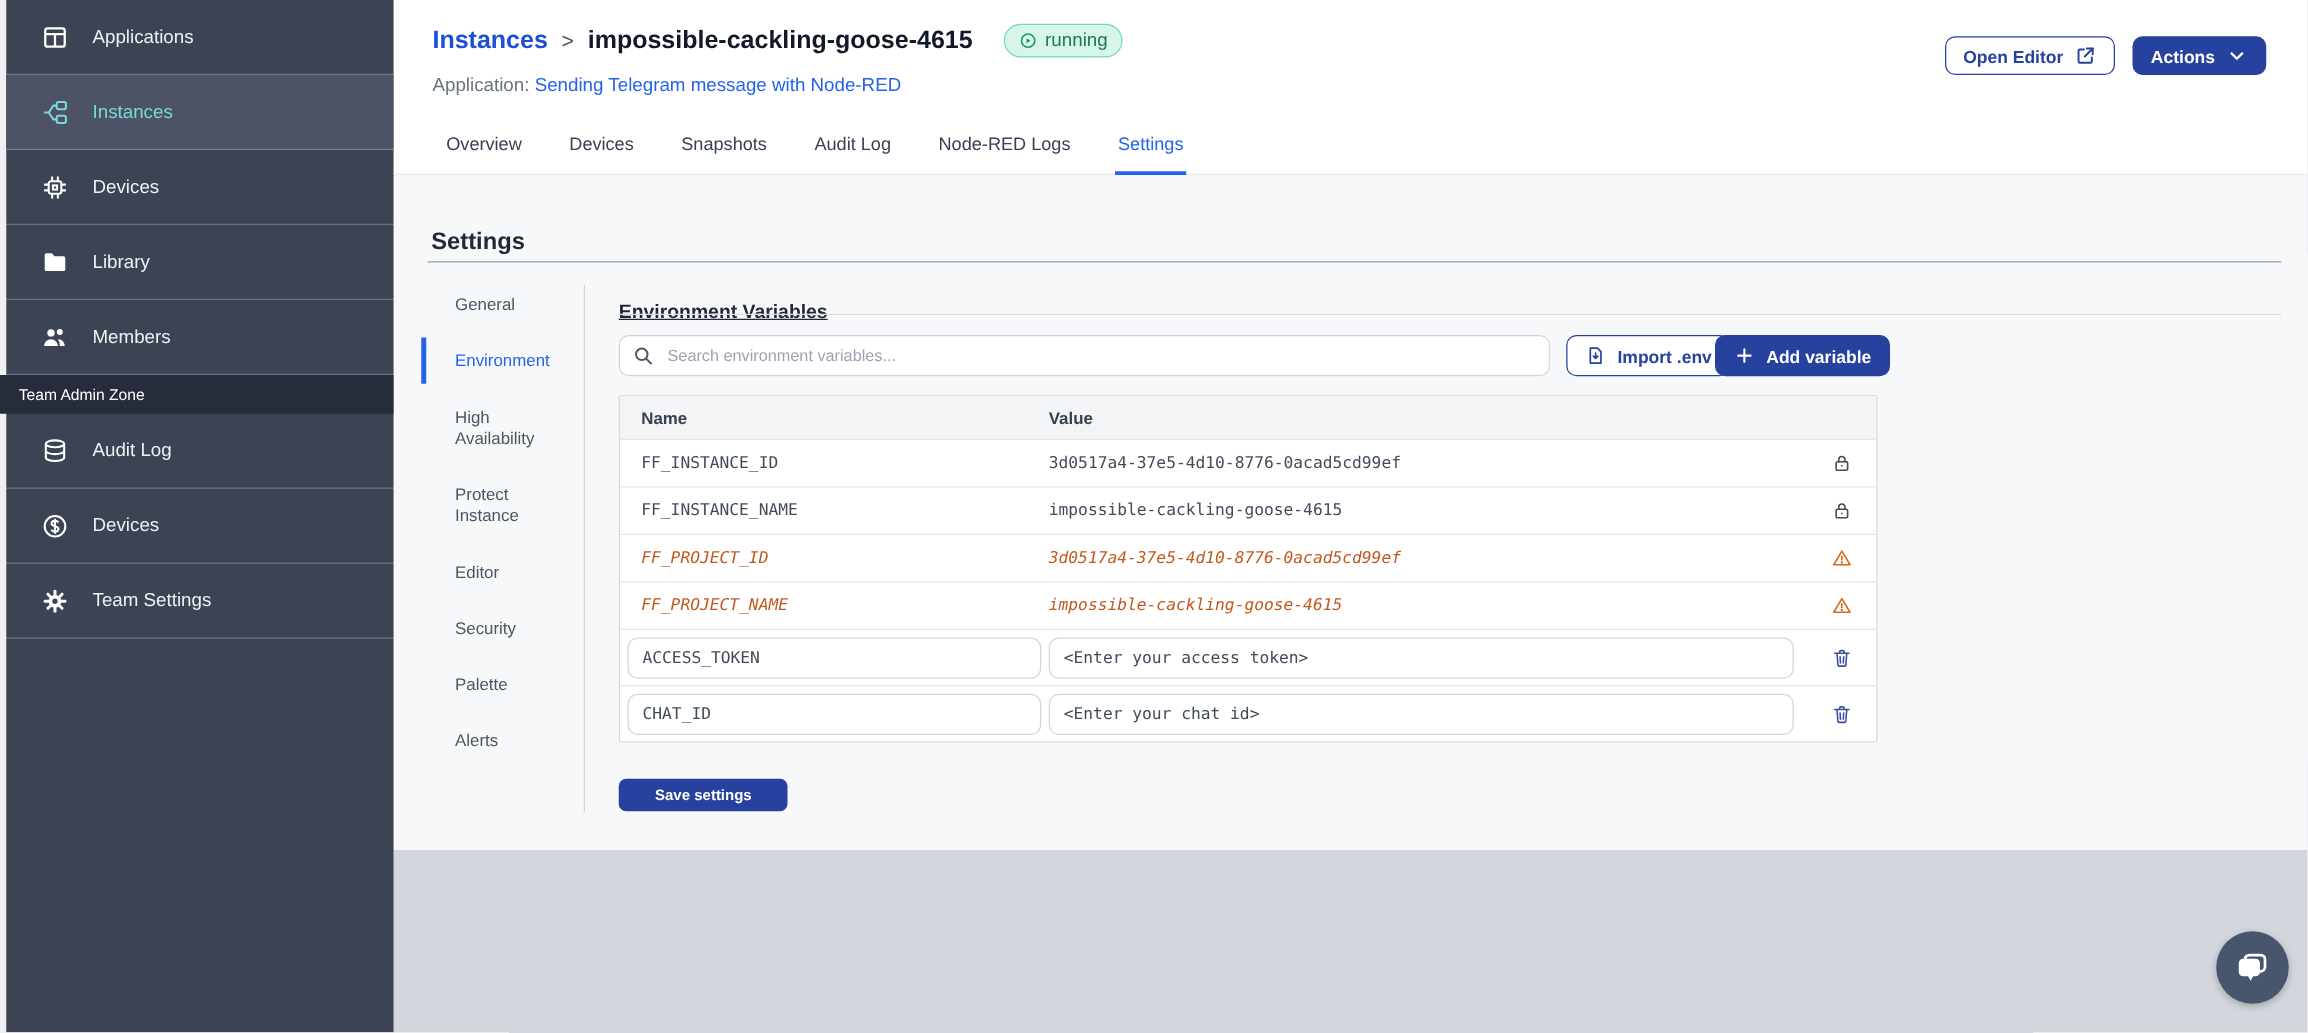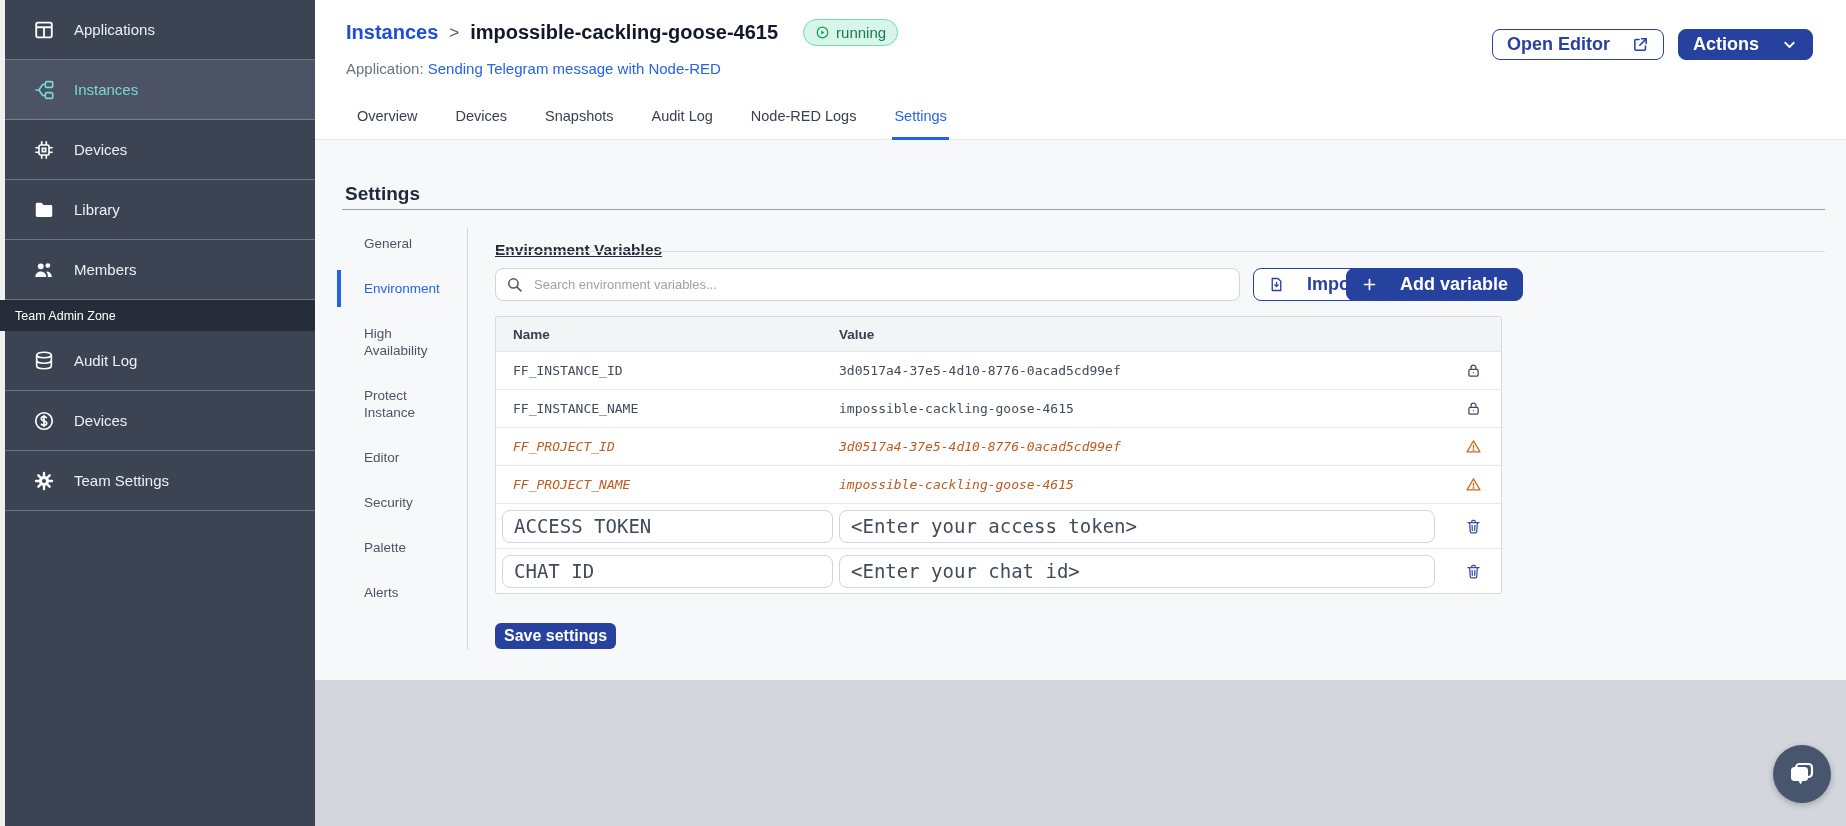--- a/index.html
+++ b/index.html
@@ -29,22 +29,22 @@
               font-size:20px;font-weight:bold;}
   .bc-parent{color:#1d4ed8;cursor:pointer;}
   .bc-sep{color:#4b5563;font-weight:400;font-size:17px;}
   .bc-current{color:#111827;}
   .status-badge{margin-left:14px;display:inline-flex;align-items:center;gap:6px;
                 background:#d7f6e9;border:1px solid #6fdcab;color:#1b7a4e;
                 font-size:15px;font-weight:400;padding:4px 11px;border-radius:999px;}
   .app-line{position:absolute;left:31px;top:60px;font-size:15px;color:#6b7280;}
   .app-line a{color:#2563eb;text-decoration:none;cursor:pointer;}
   .header-buttons{position:absolute;top:29px;right:33px;display:flex;gap:14px;}
-  .btn{display:inline-flex;align-items:center;gap:22px;height:31px;padding:0 14px;
-       border-radius:8px;font-size:18px;font-weight:bold;cursor:pointer;border:1.5px solid #27419e;}
+  .btn{display:inline-flex;align-items:center;gap:9px;height:31px;padding:0 14px;
+       border-radius:8px;font-size:14px;font-weight:bold;cursor:pointer;border:1.5px solid #27419e;}
   .btn-outline{background:#fff;color:#27419e;}
   .btn-solid{background:#27419e;color:#fff;}
   .btn .bicn{width:17px;height:17px;}
   .tabs{position:absolute;left:40px;bottom:-1px;display:flex;gap:34px;}
   .tab{padding:0 2px 13px 2px;font-size:14.5px;color:#374151;cursor:pointer;border-bottom:3px solid transparent;}
   .tab.active{color:#2563eb;border-bottom-color:#2563eb;}
 
   
   .content{position:absolute;left:315px;top:141px;right:0;height:539px;background:#f7f8fa;}
   .settings-title{position:absolute;left:30px;top:29px;font-size:19px;font-weight:bold;color:#1f2937;}
@@ -57,44 +57,44 @@
   .v-divider{position:absolute;left:152px;top:87px;width:1px;height:422px;background:#d2d5da;}
 
   .panel-title{position:absolute;left:180px;top:87px;font-size:15.5px;font-weight:bold;color:#1f2937;text-decoration:underline;}
   .panel-divider{position:absolute;left:180px;right:21px;top:110px;height:1px;background:#dadde2;}
 
   .search-box{position:absolute;left:180px;top:127px;width:745px;height:33px;background:#fff;
               border:1px solid #d1d5db;border-radius:8px;display:flex;align-items:center;padding:0 10px;gap:9px;}
   .search-box input{border:none;outline:none;flex:1;font-size:13px;color:#374151;background:transparent;}
   .search-box input::placeholder{color:#9ca3af;}
   .import-btn{position:absolute;left:938px;top:127px;height:33px;}
-  .add-btn{position:absolute;left:1031px;top:127px;height:33px;}
+  .add-btn{position:absolute;left:1057px;top:127px;height:33px;}
 
   .env-table{position:absolute;left:180px;top:175px;width:1007px;background:#fff;
              border:1px solid #d7dade;border-radius:2px;overflow:hidden;}
   .t-row{display:flex;align-items:center;}
   .t-head{height:34px;background:#f3f4f6;font-size:13.5px;font-weight:bold;color:#374151;}
   .c-name{width:343px;padding-left:17px;flex:0 0 343px;}
   .c-value{flex:1;}
   .c-icon{flex:0 0 56px;display:flex;justify-content:center;}
   .t-body .t-row{border-top:1px solid #e5e7eb;height:38px;
                  font-family:"DejaVu Sans Mono","Liberation Mono",monospace;font-size:13px;color:#414b5a;}
   .t-row.warn{color:#c05a1f;font-style:italic;}
   .t-row.edit{height:45px;}
   .cell-input{height:33px;border:1px solid #d1d5db;border-radius:8px;background:#fff;
-              font-family:"DejaVu Sans Mono","Liberation Mono",monospace;font-size:19px;color:#414b5a;
+              font-family:"DejaVu Sans Mono","Liberation Mono",monospace;font-size:13px;color:#414b5a;
               padding:0 11px;outline:none;}
   .t-row.edit .c-name{padding-left:6px;}
   .name-input{width:331px;}
   .value-input{width:596px;}
   .row-icn{width:17px;height:17px;}
 
-  .save-btn{position:absolute;left:180px;top:482px;height:26px;padding:0 9px;border:none;
+  .save-btn{position:absolute;left:180px;top:482px;height:26px;padding:0 29px;border:none;
             background:#27419e;color:#fff;font-family:"Liberation Sans",sans-serif;
-            font-size:16px;font-weight:bold;border-radius:6px;cursor:pointer;}
+            font-size:12px;font-weight:bold;border-radius:6px;cursor:pointer;}
 
   
   .footer-band{position:absolute;left:315px;right:0;bottom:0;height:146px;background:#d3d6dc;}
   .chat-btn{position:absolute;right:15px;bottom:23px;width:58px;height:58px;border-radius:50%;
             background:#47566c;display:flex;align-items:center;justify-content:center;cursor:pointer;
             box-shadow:0 2px 6px rgba(0,0,0,.25);}
 </style>
 </head>
 <body>
 

